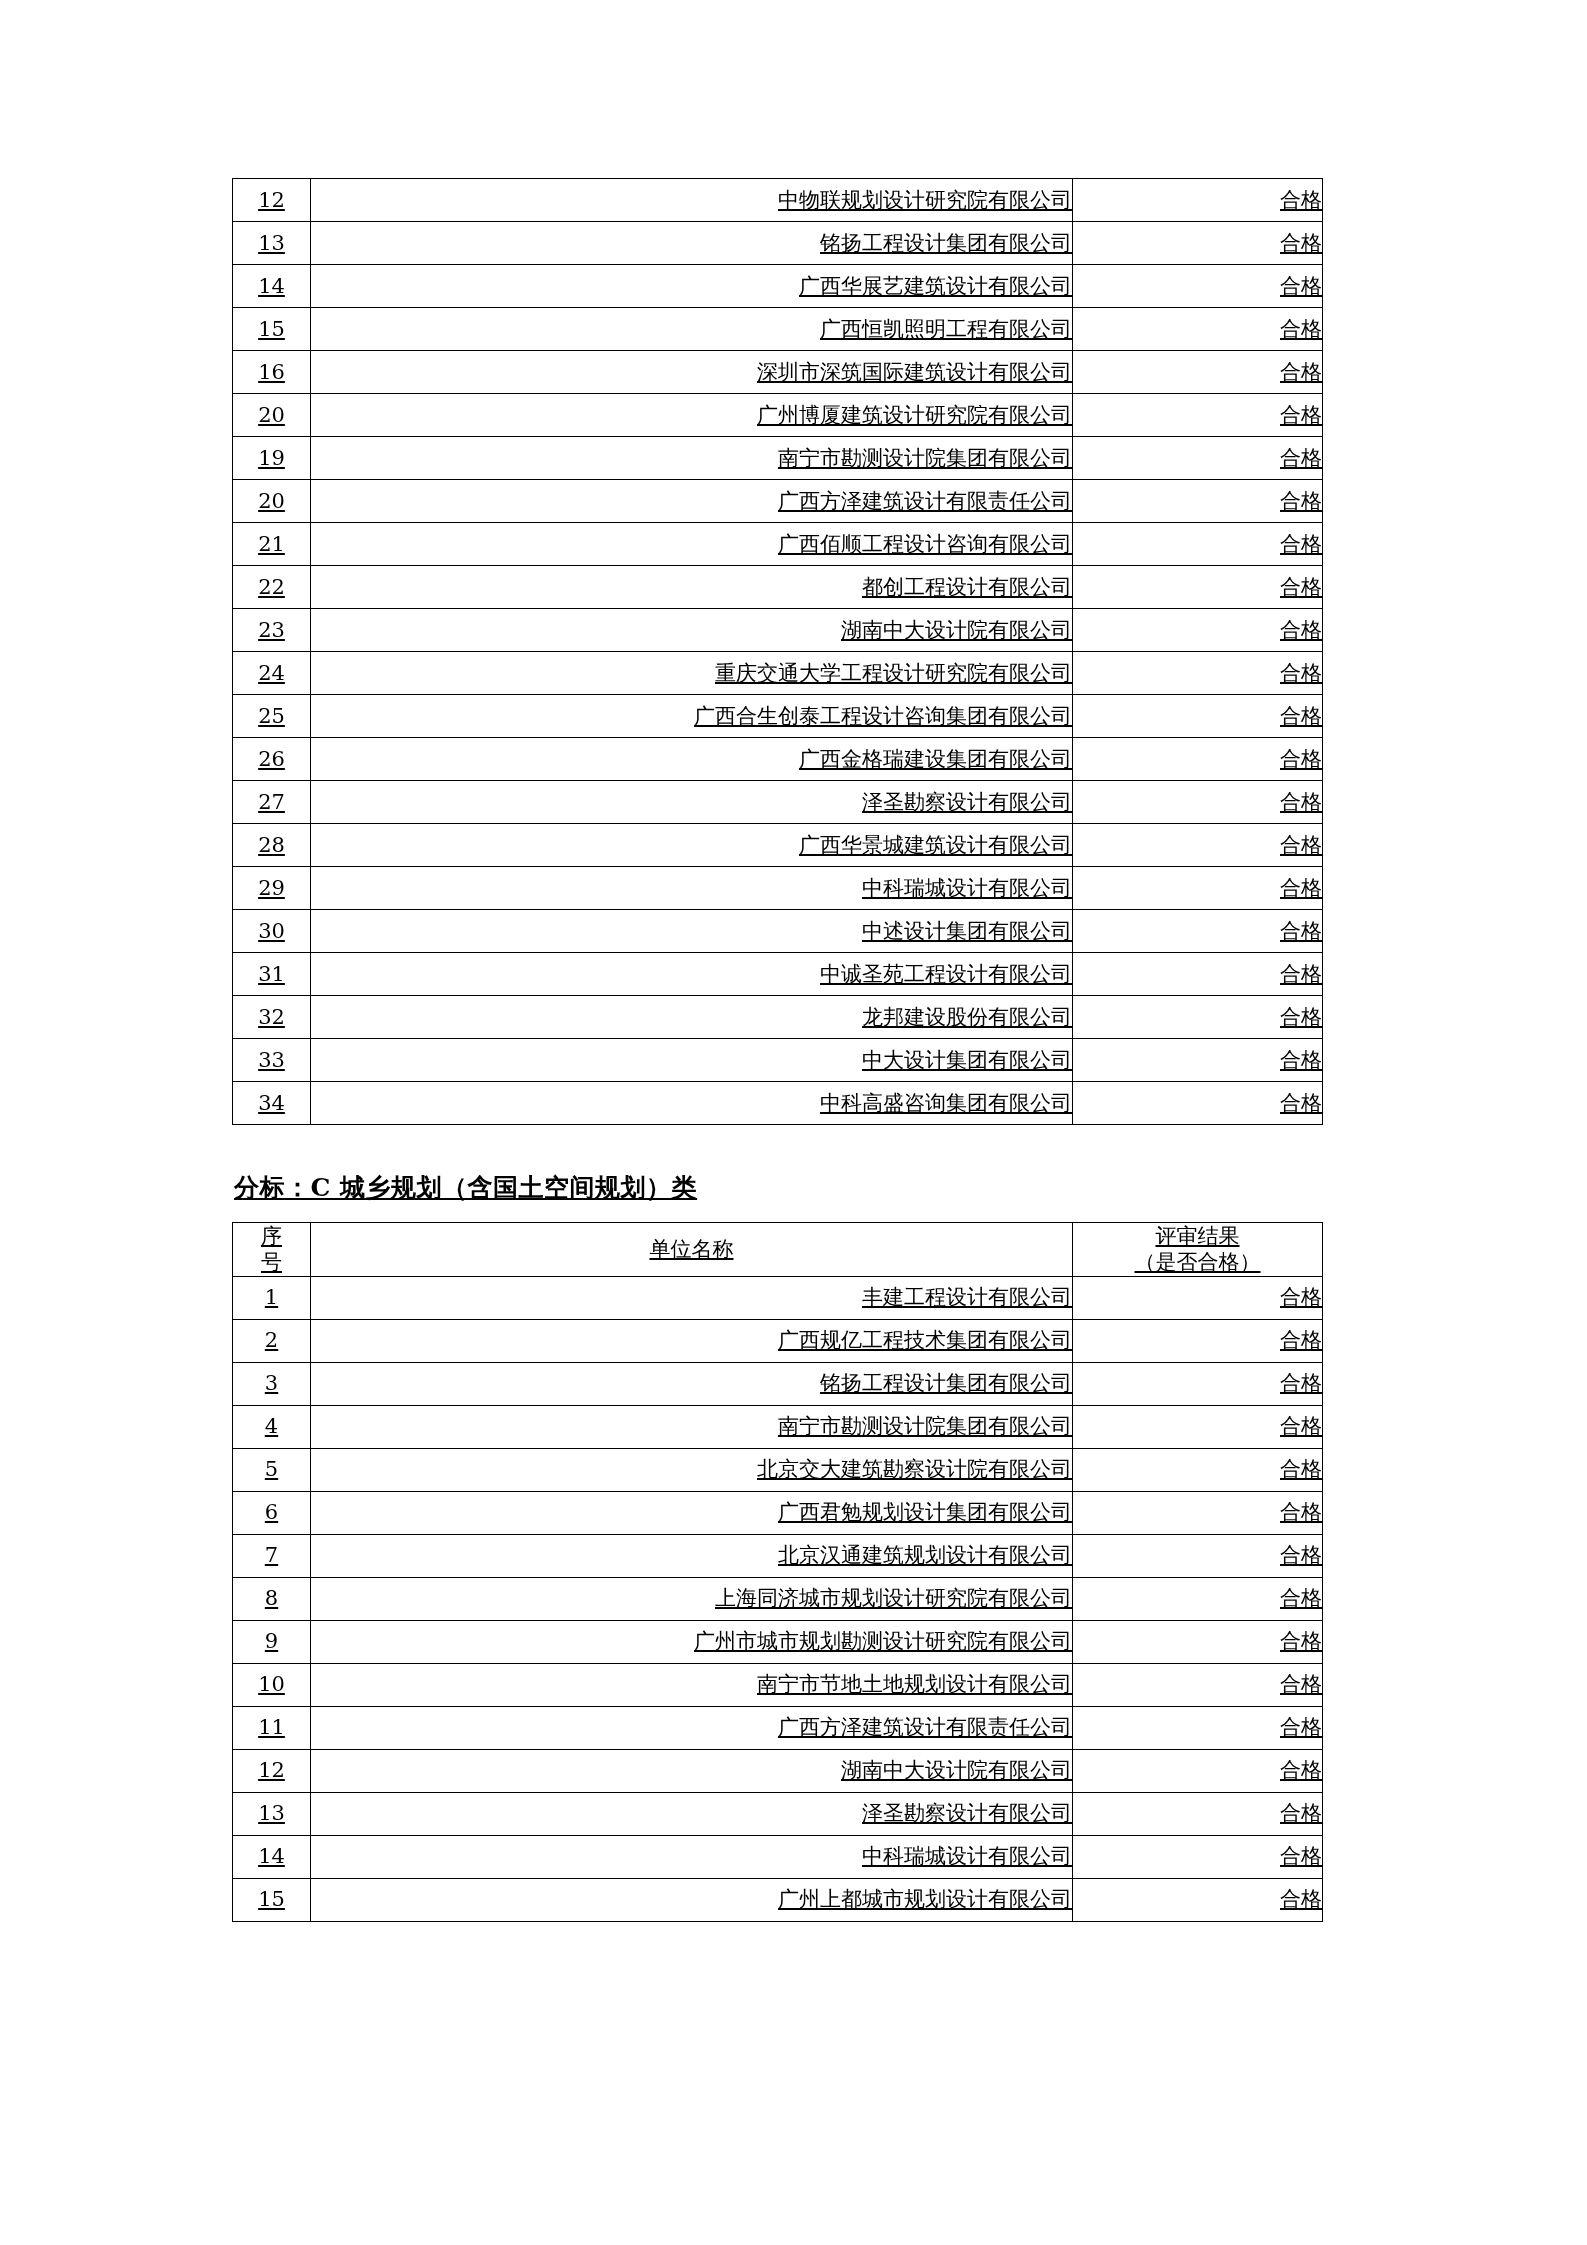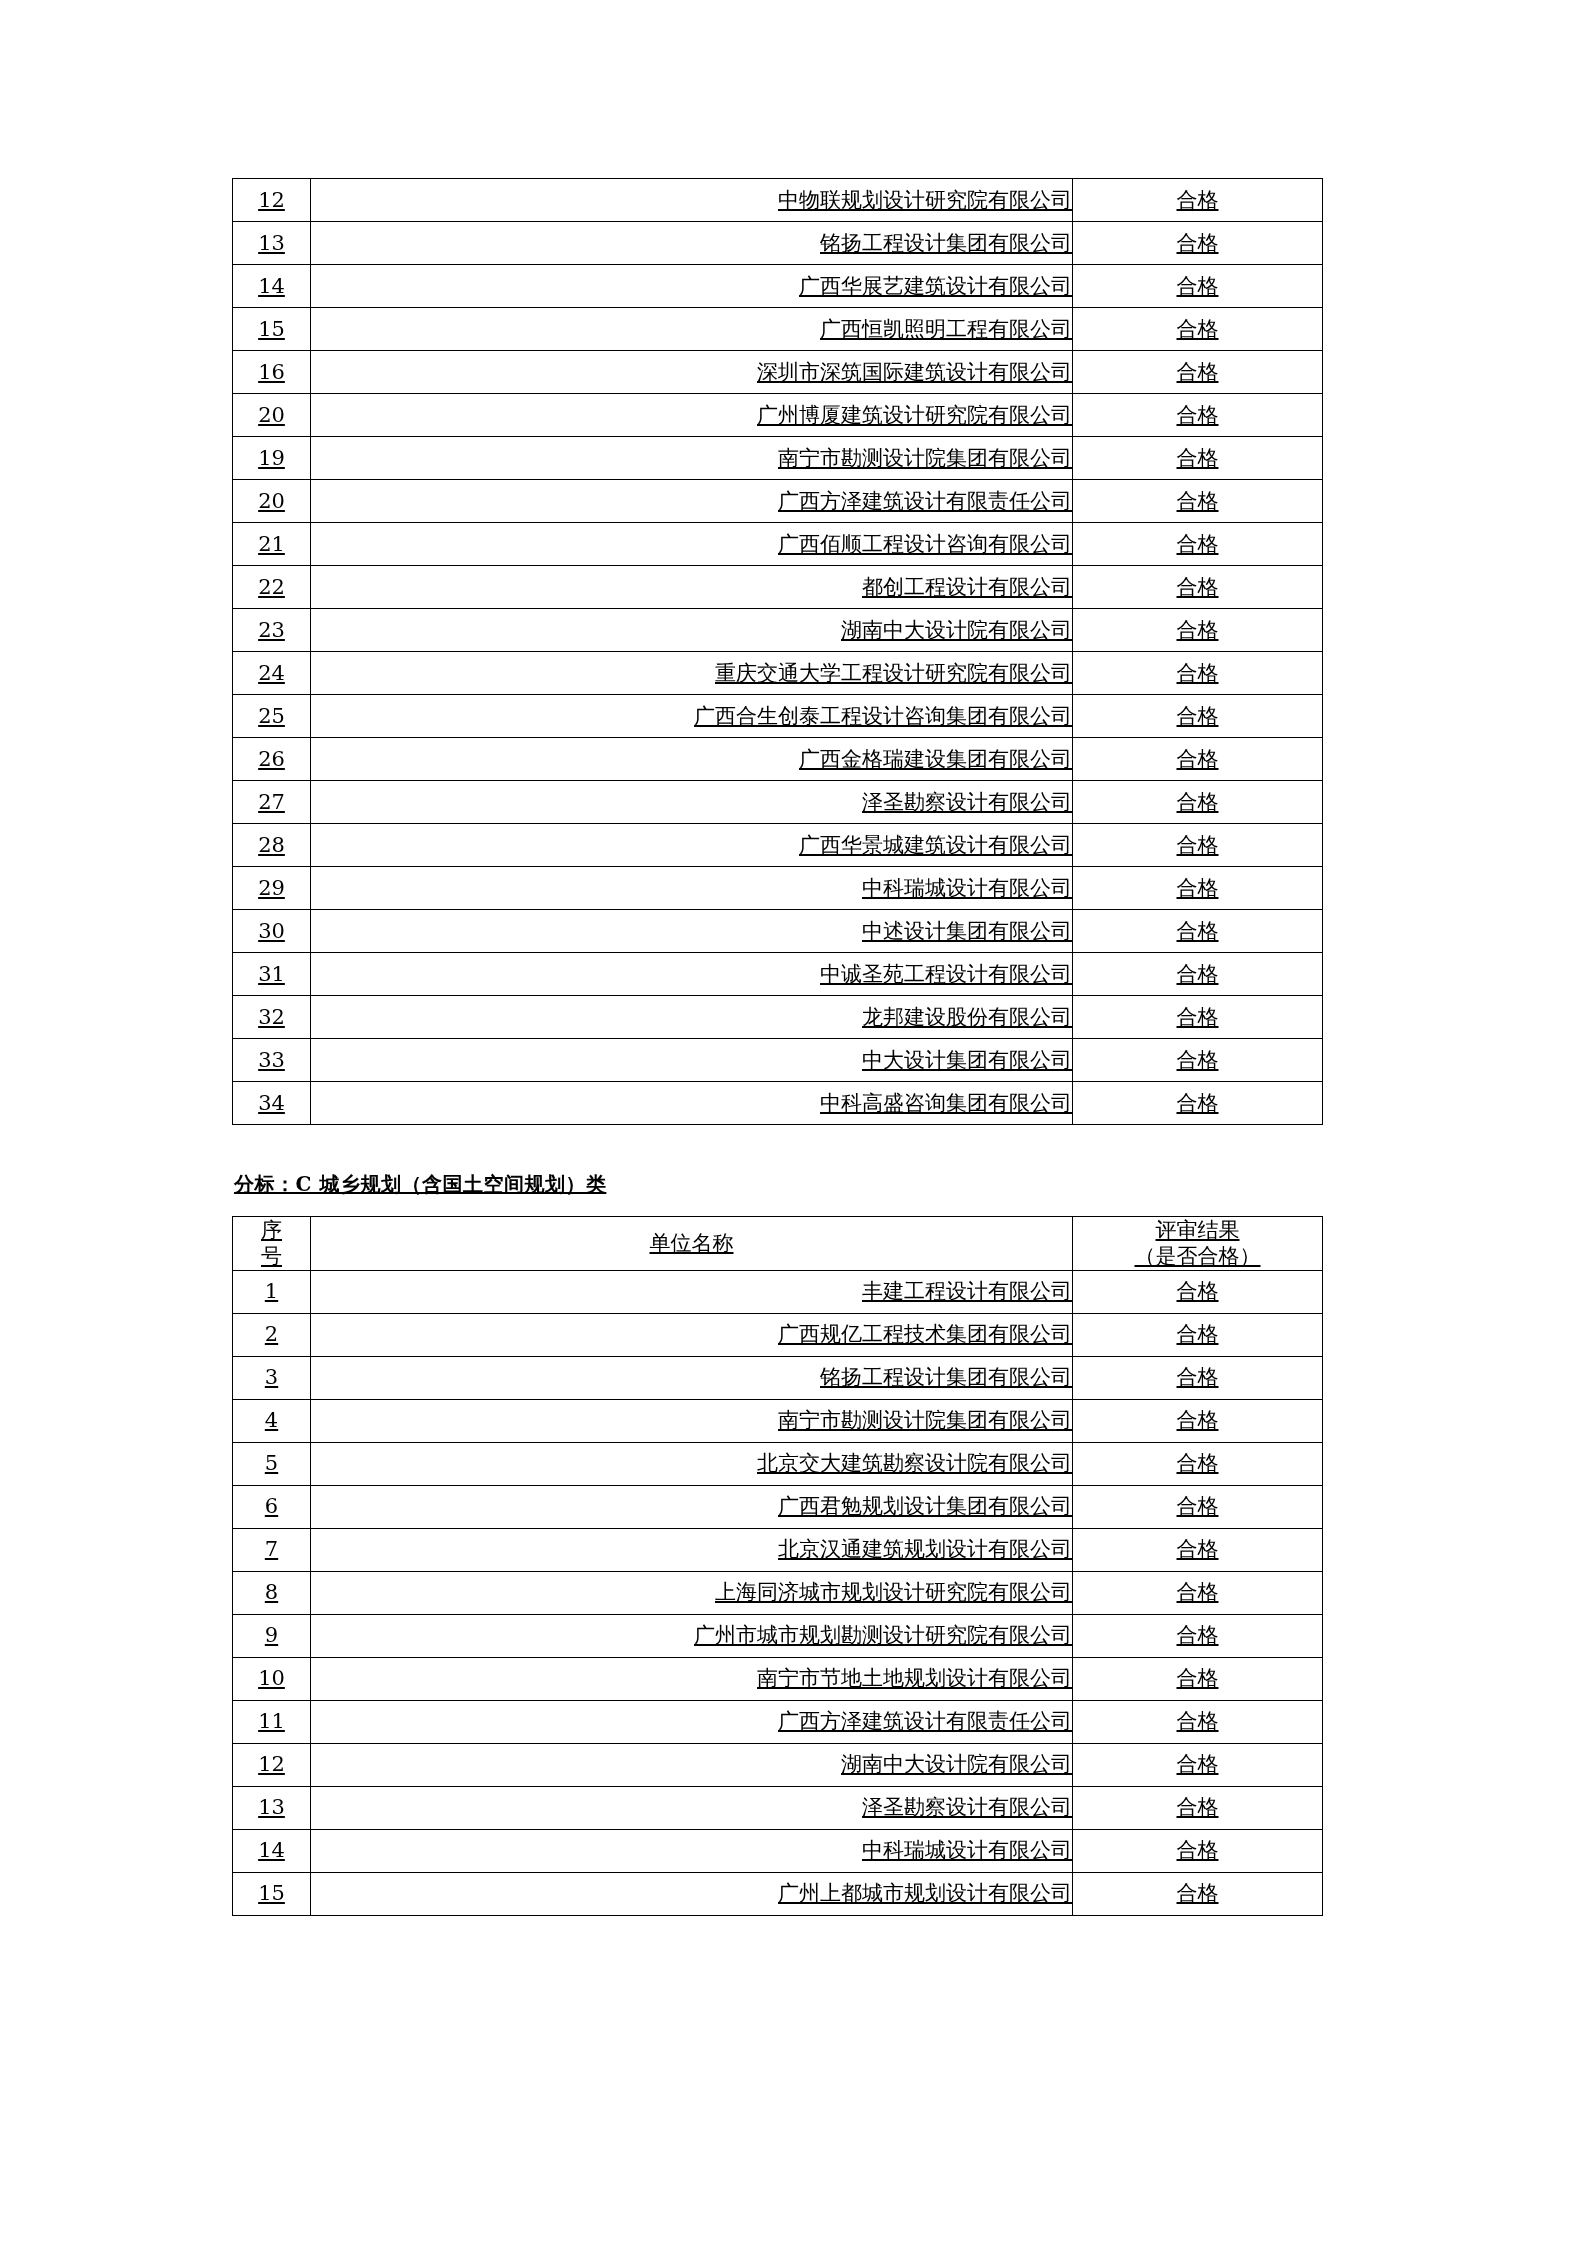--- a/index.html
+++ b/index.html
@@ -49,25 +49,25 @@
   col.c-res { width: 250px; }
 
   td.idx {
     text-align: center;
   }
   td.name {
     text-align: right;
     padding-left: 12px;
   }
   td.res {
-    text-align: center;
+    text-align: right;
     font-size: 20px;
   }
   .section-title {
-    font-size: 20px;
+    font-size: 25px;
     font-weight: bold;
     margin: 46px 0 18px 0;
     padding-left: 2px;
     letter-spacing: 0.5px;
     font-family: "DejaVu Serif", serif;
   }
   th.hdr {
     text-align: center;
     font-size: 21px;
     height: 76px;

